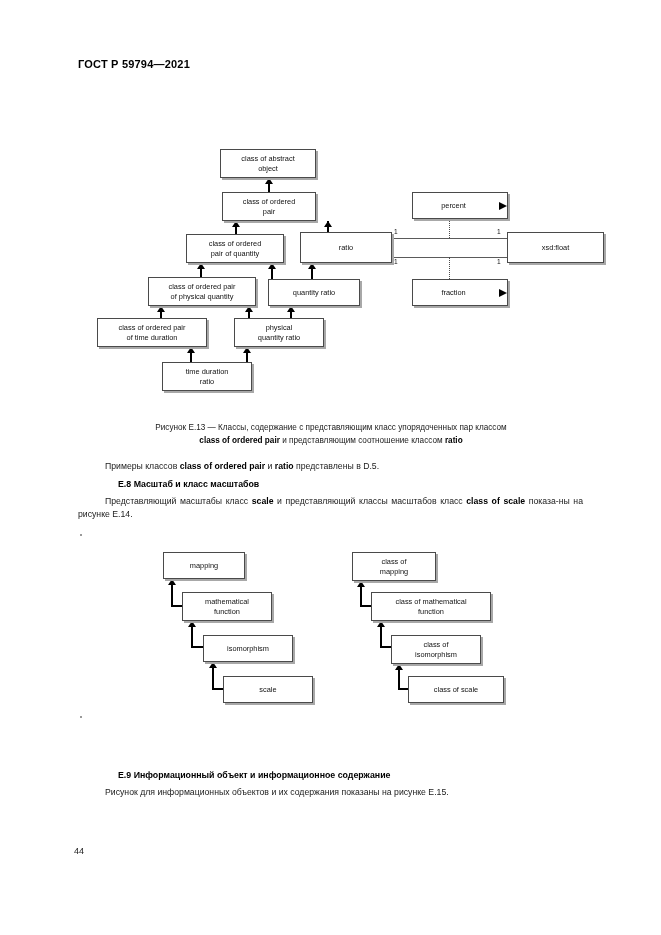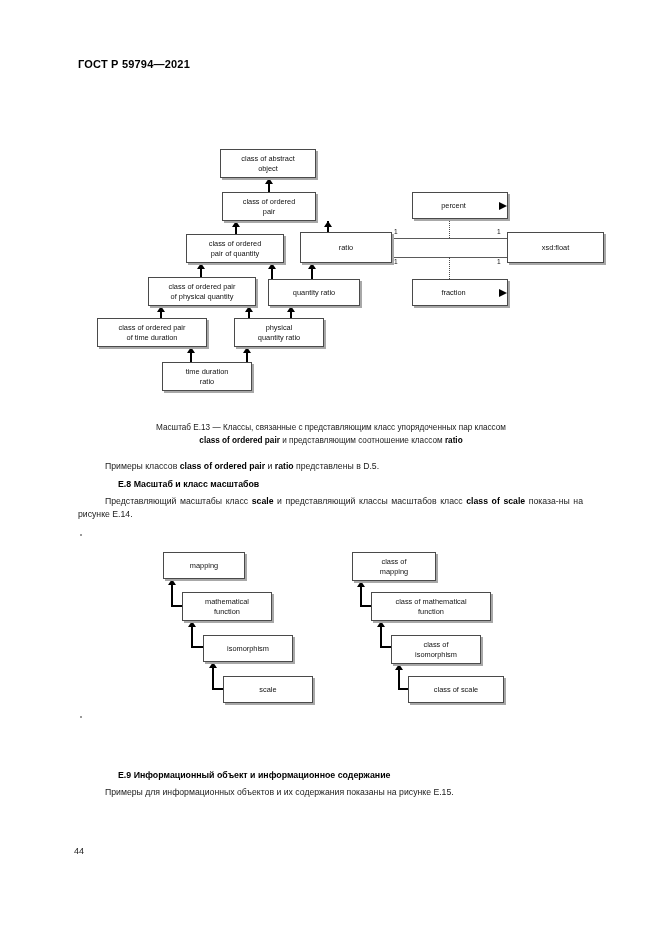--- a/index.html
+++ b/index.html
@@ -275,21 +275,21 @@
 
     <div class="dotted-v" style="left:449px; top:219px; height:19px;"></div>
     <div class="dotted-v" style="left:449px; top:257px; height:22px;"></div>
 
     <div class="mult" style="left:394px; top:228px;">1</div>
     <div class="mult" style="left:394px; top:258px;">1</div>
     <div class="mult" style="left:497px; top:228px;">1</div>
     <div class="mult" style="left:497px; top:258px;">1</div>
   </div>
 
-  <div class="caption" style="left:101px; top:422px; width:460px;"><span>Масштаб Е.13 — Классы, связанные с представляющим класс упорядоченных пар классом</span><br><b>class of ordered pair</b><span> и представляющим соотношение классом </span><b>ratio</b></div>
+  <div class="caption" style="left:101px; top:422px; width:460px;"><span>Рисунок Е.13 — Классы, содержание с представляющим класс упорядоченных пар классом</span><br><b>class of ordered pair</b><span> и представляющим соотношение классом </span><b>ratio</b></div>
 
   <div class="para indent" style="left:78px; top:460px; width:505px;"><span>Примеры классов </span><b>class of ordered pair</b><span> и </span><b>ratio</b><span> представлены в D.5.</span></div>
 
   <div class="heading" style="left:105px; top:479px;">Е.8 Масштаб и класс масштабов</div>
 
   <div class="para indent" style="left:78px; top:495px; width:505px;"><span>Представляющий масштабы класс </span><b>scale</b><span> и представляющий классы масштабов класс </span><b>class of scale</b><span> показа-</span><span>ны на рисунке Е.14.</span></div>
 
   <div class="speck" style="left:80px; top:534px;"></div>
   <div class="speck" style="left:80px; top:716px;"></div>
 
@@ -350,17 +350,17 @@
     <div class="elbow" style="left:398px; top:664px; height:26px;">
       <span class="head"></span>
       <span class="vrun" style="height:26px;"></span>
       <span class="hrun" style="width:12px;"></span>
     </div>
   </div>
 
 
   <div class="heading" style="left:105px; top:770px;">Е.9 Информационный объект и информационное содержание</div>
 
-  <div class="para indent" style="left:78px; top:786px; width:505px;">Примеры для информационных объектов и их содержания показаны на рисунке Е.15.</div>
+  <div class="para indent" style="left:78px; top:786px; width:505px;">Рисунок для информационных объектов и их содержания показаны на рисунке Е.15.</div>
 
   <div class="page-num">44</div>
 
 </div>
 
 </body></html>

